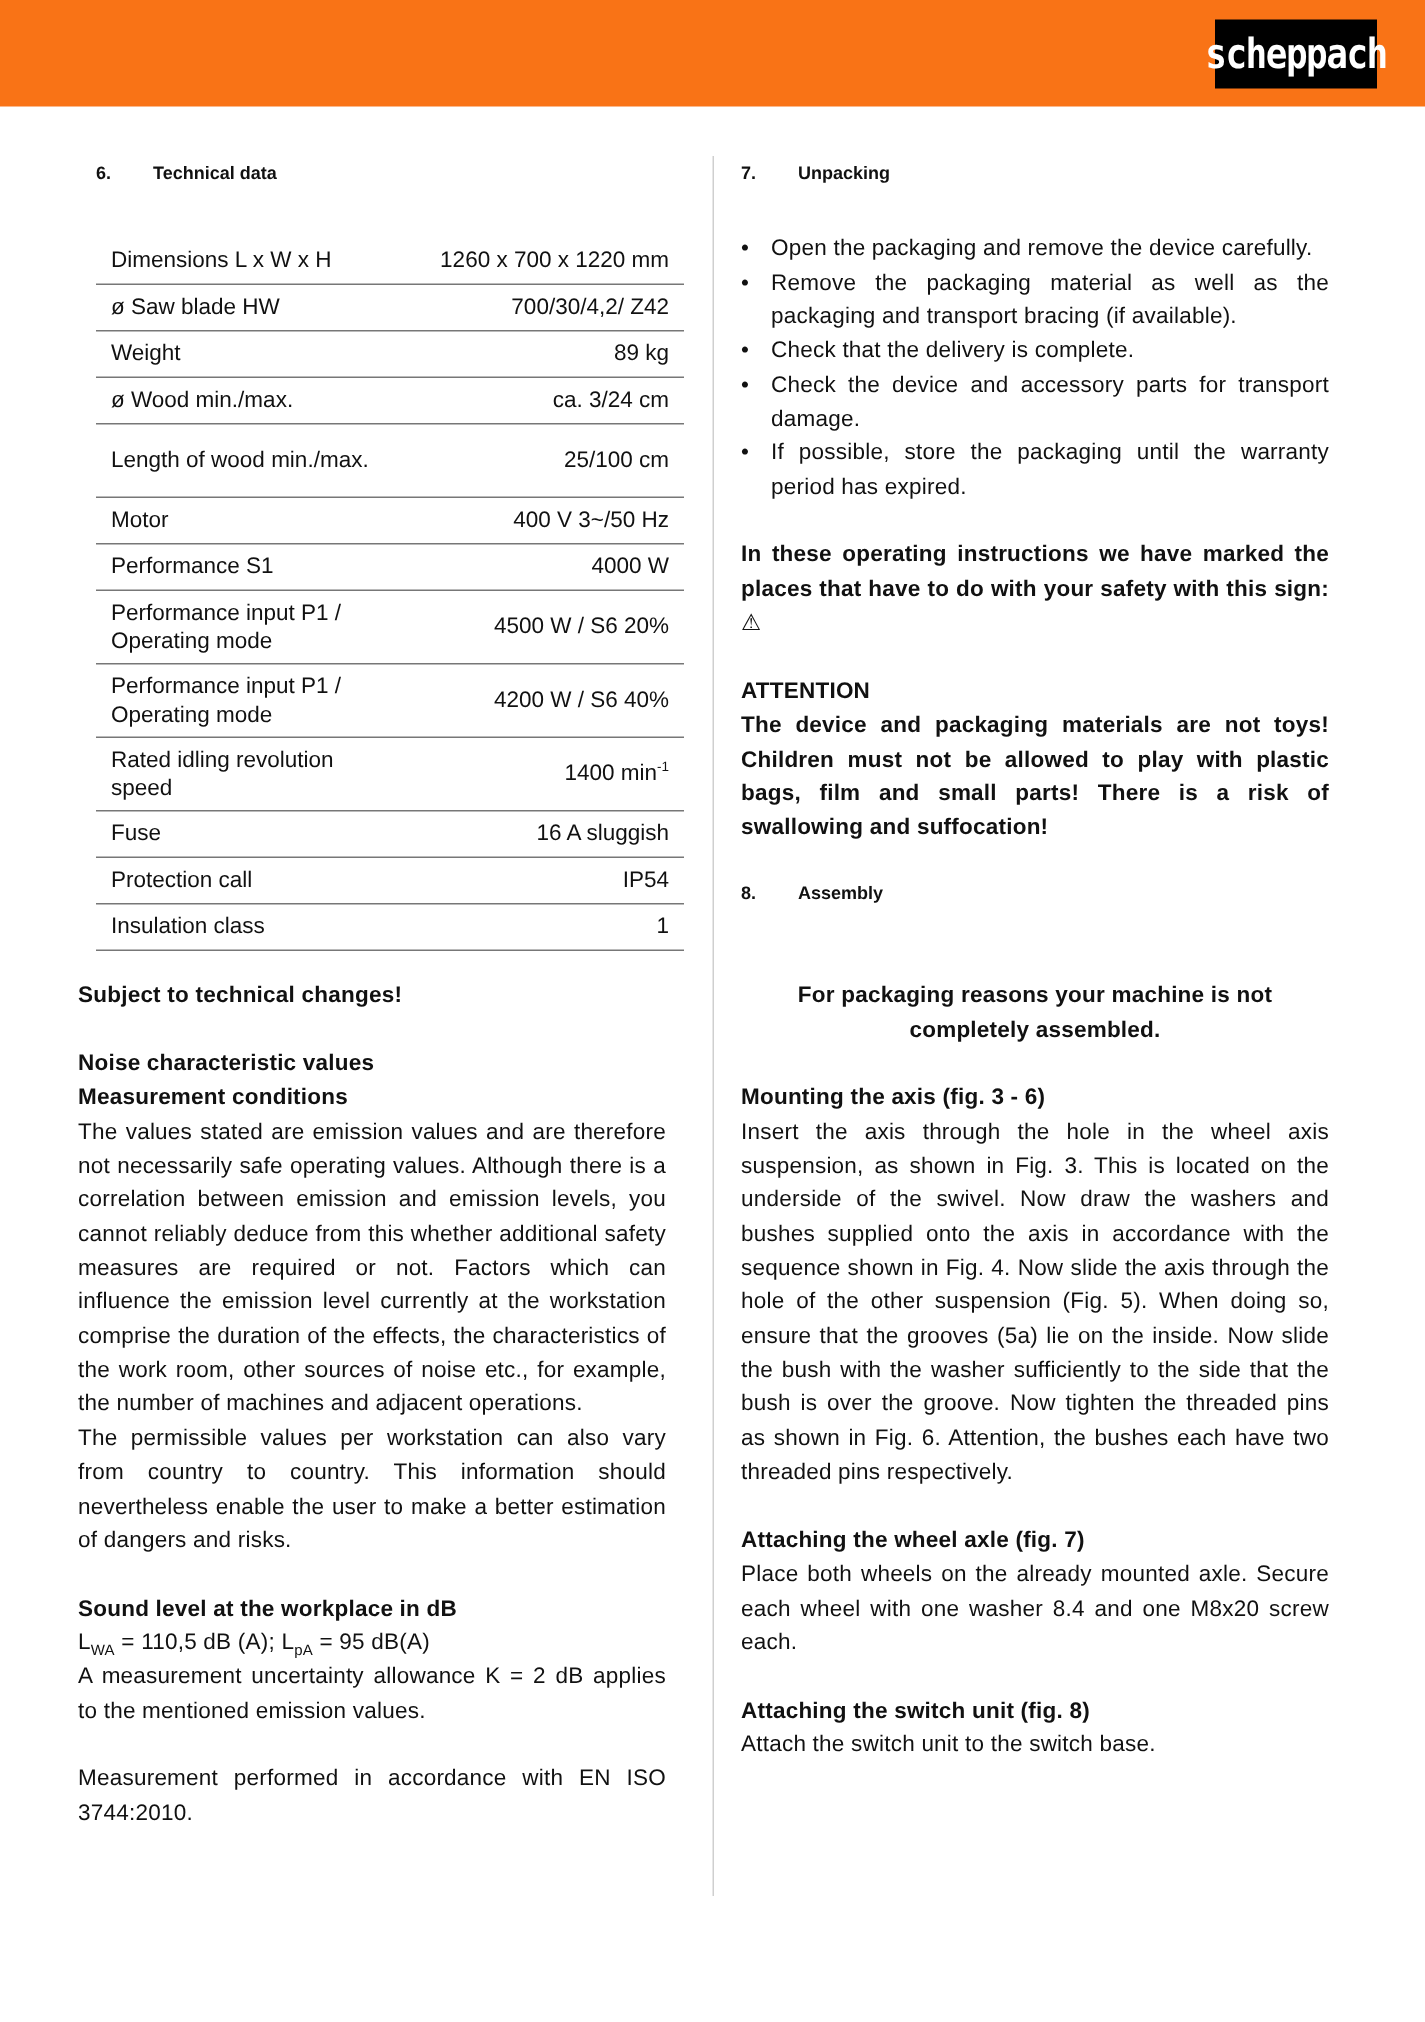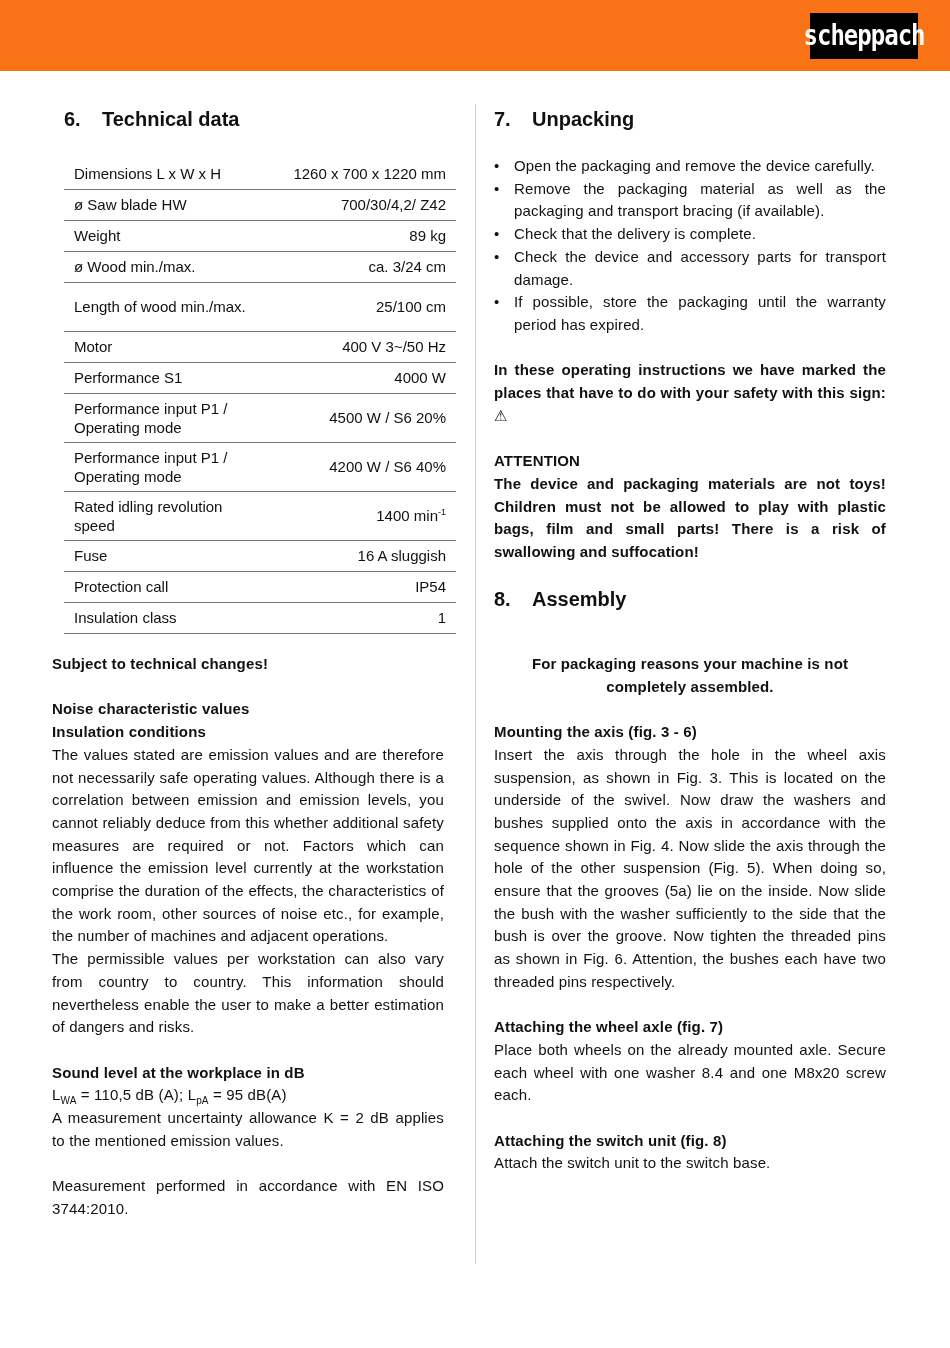--- a/index.html
+++ b/index.html
@@ -1,20 +1,20 @@
 <!DOCTYPE html>
 <html><head>
 <meta charset="utf-8">
 <style>
   html, body { margin:0; padding:0; }
   body { width:950px; height:1348px; position:relative; background:#ffffff; font-family:"Liberation Sans", sans-serif; color:#111; overflow:hidden; }
   .topbar { position:absolute; left:0; top:0; width:950px; height:71px; background:#f97316; }
   .logo { position:absolute; left:810px; top:16px; width:108px; height:40px; background:#000; color:#fff; font-family:"DejaVu Sans Mono", monospace; font-weight:bold; font-size:24px; letter-spacing:-1px; display:flex; align-items:center; justify-content:center; transform:scaleY(1.15); }
   .divider { position:absolute; left:475px; top:104px; width:1px; height:1160px; background:#cfcfcf; }
-  h2 { position:absolute; margin:0; font-size:20px; font-weight:bold; white-space:nowrap; }
+  h2 { position:absolute; margin:0; font-size:12px; font-weight:bold; white-space:nowrap; }
   h2 .num { display:inline-block; width:38px; }
   .spec-table { position:absolute; left:64px; top:158px; width:392px; border-collapse:collapse; font-size:15px; }
   .spec-table td { border-bottom:1.5px solid #777; padding:0 10px; vertical-align:middle; line-height:19px; }
   .spec-table td.val { text-align:right; white-space:nowrap; padding-right:10px; }
   .spec-table td.lbl { width:190px; }
   sup { font-size:9px; vertical-align:super; line-height:0; }
   sub { font-size:10px; vertical-align:sub; line-height:0; }
   .txt { position:absolute; font-size:15px; line-height:22.7px; letter-spacing:0.15px; }
   .txt p { margin:0; text-align:justify; }
   .b { font-weight:bold; }
@@ -93,21 +93,21 @@
         <td class="lbl">Insulation class</td>
         <td class="val"><span>1</span></td>
       </tr>
     </tbody>
 </table>
 
 <div class="txt" style="left:52px; top:653px; width:392px;">
   <p class="b">Subject to technical changes!</p>
   <div class="gap"></div>
   <p class="b">Noise characteristic values</p>
-  <p class="b">Insulation conditions</p>
+  <p class="b">Measurement conditions</p>
   <p>The values stated are emission values and are therefore not necessarily safe operating values. Although there is a correlation between emission and emission levels, you cannot reliably deduce from this whether additional safety measures are required or not. Factors which can influence the emission level currently at the workstation comprise the duration of the effects, the characteristics of the work room, other sources of noise etc., for example, the number of machines and adjacent operations.</p>
   <p>The permissible values per workstation can also vary from country to country. This information should nevertheless enable the user to make a better estimation of dangers and risks.</p>
   <div class="gap"></div>
   <p class="b">Sound level at the workplace in dB</p>
   <p><span>L</span><sub>WA</sub><span> = 110,5 dB (A); </span><span>L</span><sub>pA</sub><span> = 95 dB(A)</span></p>
   <p>A measurement uncertainty allowance K = 2 dB applies to the mentioned emission values.</p>
   <div class="gap"></div>
   <p>Measurement performed in accordance with EN ISO 3744:2010.</p>
 </div>
 

